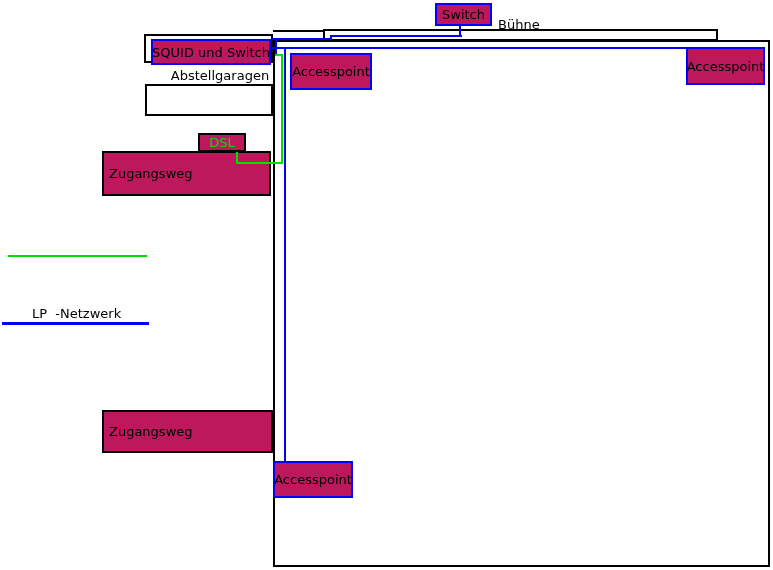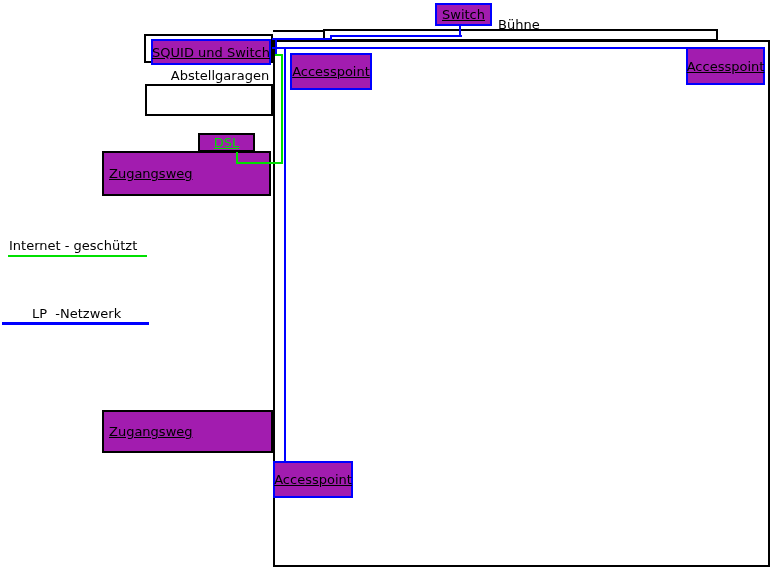--- a/index.html
+++ b/index.html
@@ -16,30 +16,30 @@
   .abs { position: absolute; box-sizing: border-box; }
 
   
   .building   { left:273px; top:40px;  width:497px; height:527px; border:2px solid #000; z-index:1; }
   .wall-line  { left:273px; top:30px;  width:52px;  height:2px;   background:#000; z-index:2; }
   .stage      { left:323px; top:29px;  width:395px; height:12px;  border:2px solid #000; background:#fff; z-index:2; }
   .garage     { left:145px; top:84px;  width:128px; height:32px;  border:2px solid #000; background:#fff; z-index:2; }
   .squid-outer{ left:144px; top:34px;  width:129px; height:29px;  border:2px solid #000; background:#fff; z-index:2; }
 
   
-  .node { display:flex; align-items:center; justify-content:center; background:#a21caf; z-index:4; white-space:nowrap;text-decoration:underline; }
+  .node { display:flex; align-items:center; justify-content:center; background:#be185d; z-index:4; white-space:nowrap; }
   .blue-node { border:2px solid #0000ff; }
   .black-node{ border:2px solid #000000; }
 
   .switch-box      { left:435px; top:3px;   width:57px;  height:23px; }
   .squid-box       { left:151px; top:39px;  width:120px; height:26px; }
   .ap-stage-left   { left:290px; top:53px;  width:82px;  height:37px; }
   .ap-stage-right  { left:686px; top:47px;  width:79px;  height:38px; }
   .ap-bottom       { left:273px; top:461px; width:80px;  height:37px; }
-  .dsl-box         { left:198px; top:133px; width:57px;  height:19px; color:#00e000;align-items:flex-end; }
+  .dsl-box         { left:198px; top:133px; width:48px;  height:19px; color:#00e000;align-items:flex-end; }
   .zug-upper       { left:102px; top:151px; width:169px; height:45px; justify-content:flex-start; padding-left:5px; z-index:3; }
   .zug-lower       { left:102px; top:410px; width:171px; height:43px; justify-content:flex-start; padding-left:5px; z-index:3; }
 
   
   .txt { z-index:4; white-space:pre; }
   .buehne-label    { left:498px; top:17px; }
   .abstell-label   { left:170px; top:68px; width:100px; text-align:center; }
   .internet-label  { left:9px;  top:238px; }
   .lp-label        { left:32px; top:306px; }
 
@@ -116,19 +116,18 @@
     <span>Zugangsweg</span>
   </div>
 
   <div class="abs node black-node zug-lower">
     <span>Zugangsweg</span>
   </div>
 
   <div class="abs txt buehne-label">Bühne</div>
   <div class="abs txt abstell-label">Abstellgaragen</div>
 
-  <div class="abs txt internet-label">Internet - geschützt</div>
   <div class="abs line green u-internet"></div>
 
   <div class="abs txt lp-label">LP  -Netzwerk</div>
   <div class="abs line blue u-lp"></div>
 
 </div>
 
 </body></html>

